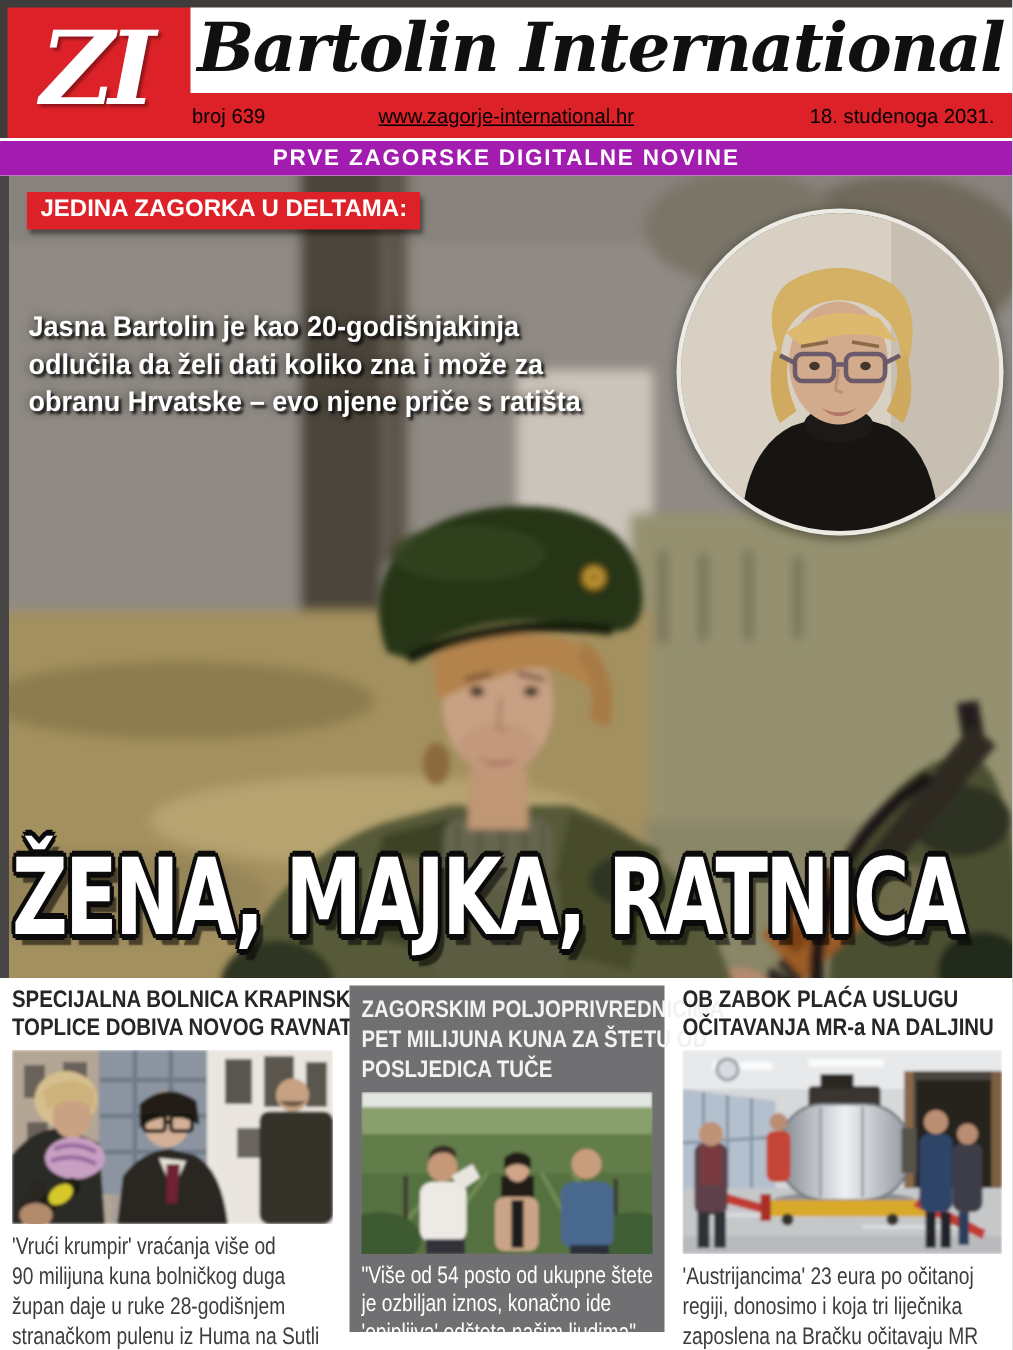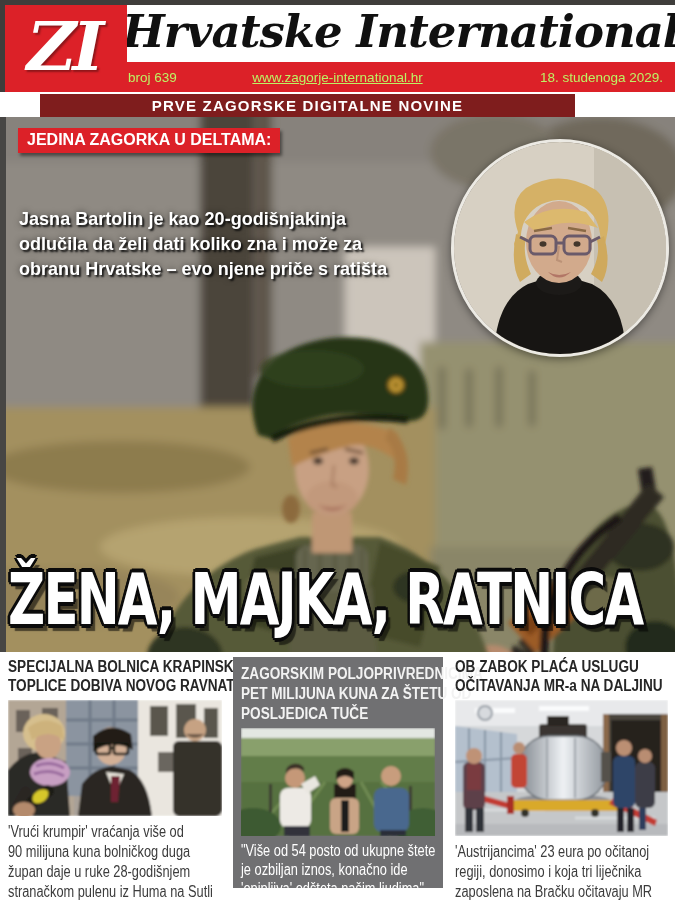--- a/index.html
+++ b/index.html
@@ -12,26 +12,26 @@
   .masthead{position:absolute;left:0;top:0;width:675px;height:117px;background:#fff;z-index:30;}
   .logo-box{position:absolute;left:0;top:0;width:127px;height:92px;background:#dc2128;
             display:flex;align-items:center;justify-content:center;}
   .logo-box span{font-family:"DejaVu Serif",serif;font-style:italic;font-weight:bold;
             font-size:68px;color:#fff;letter-spacing:-4px;text-shadow:2px 2px 2px rgba(0,0,0,.35);}
   .paper-title{position:absolute;left:130px;right:4px;top:0;height:62px;margin:0;
             display:flex;align-items:center;justify-content:center;
             font-family:"DejaVu Serif",serif;font-style:italic;font-weight:bold;
             font-size:45px;color:#101010;letter-spacing:-1px;white-space:nowrap;}
   .info-bar{position:absolute;left:0;top:62px;width:675px;height:30px;background:#dc2128;
-            color:#bef264;font-size:13.5px;}
+            color:#000000;font-size:13.5px;}
   .info-issue{position:absolute;left:128px;top:8px;}
   .info-url{position:absolute;left:0;right:0;top:8px;text-align:center;text-decoration:underline;}
   .info-date{position:absolute;right:12px;top:8px;}
-  .tagline-bar{position:absolute;left:0;top:92px;width:535px;height:25px;background:#7f1d1d;
-            border-top:2px solid #fff;box-sizing:border-box;display:flex;align-items:center;justify-content:center;margin-left:40px;}
+  .tagline-bar{position:absolute;left:0;top:92px;width:675px;height:25px;background:#a21caf;
+            border-top:2px solid #fff;box-sizing:border-box;display:flex;align-items:center;justify-content:center;}
   .tagline-bar span{color:#fff;font-weight:bold;font-size:15px;letter-spacing:1.2px;}
   
   .hero{position:absolute;left:0;top:117px;width:675px;height:535px;overflow:hidden;background:#8f8a83;}
   .hero svg.photo{position:absolute;left:0;top:0;}
   .kicker{position:absolute;left:18px;top:11px;background:#dc2128;color:#fff;font-weight:bold;
           font-size:16px;padding:3px 9px 4px;box-shadow:2px 3px 3px rgba(0,0,0,.45);z-index:5;}
   .subhead{position:absolute;left:19px;top:42px;z-index:5;margin-top:47px;}
   .subhead div{color:#fff;font-weight:bold;font-size:19px;line-height:25px;white-space:nowrap;
           transform:scaleX(.95);transform-origin:left center;
           text-shadow:2px 2px 2px rgba(10,10,10,.9),0 0 7px rgba(0,0,0,.55);}
@@ -59,25 +59,25 @@
   .tphoto{display:block;margin-top:5px;margin-bottom:6px;}
   .panel .tphoto{margin-top:4px;margin-bottom:5px;}
 </style>
 </head>
 <body>
 
 <div class="page">
   <div class="edge-top"></div>
 
   <header class="masthead">
-    <h1 class="paper-title">Hrvatske International</h1>
+    <h1 class="paper-title">Bartolin International</h1>
     <div class="info-bar">
       <span class="info-issue">broj 639</span>
       <span class="info-url">www.zagorje-international.hr</span>
-      <span class="info-date">18. studenoga 2029.</span>
+      <span class="info-date">18. studenoga 2031.</span>
     </div>
     <div class="logo-box">
       <span>ZI</span>
     </div>
     <div class="tagline-bar">
       <span>PRVE ZAGORSKE DIGITALNE NOVINE</span>
     </div>
   </header>
   <div class="edge-left-header"></div>
 

